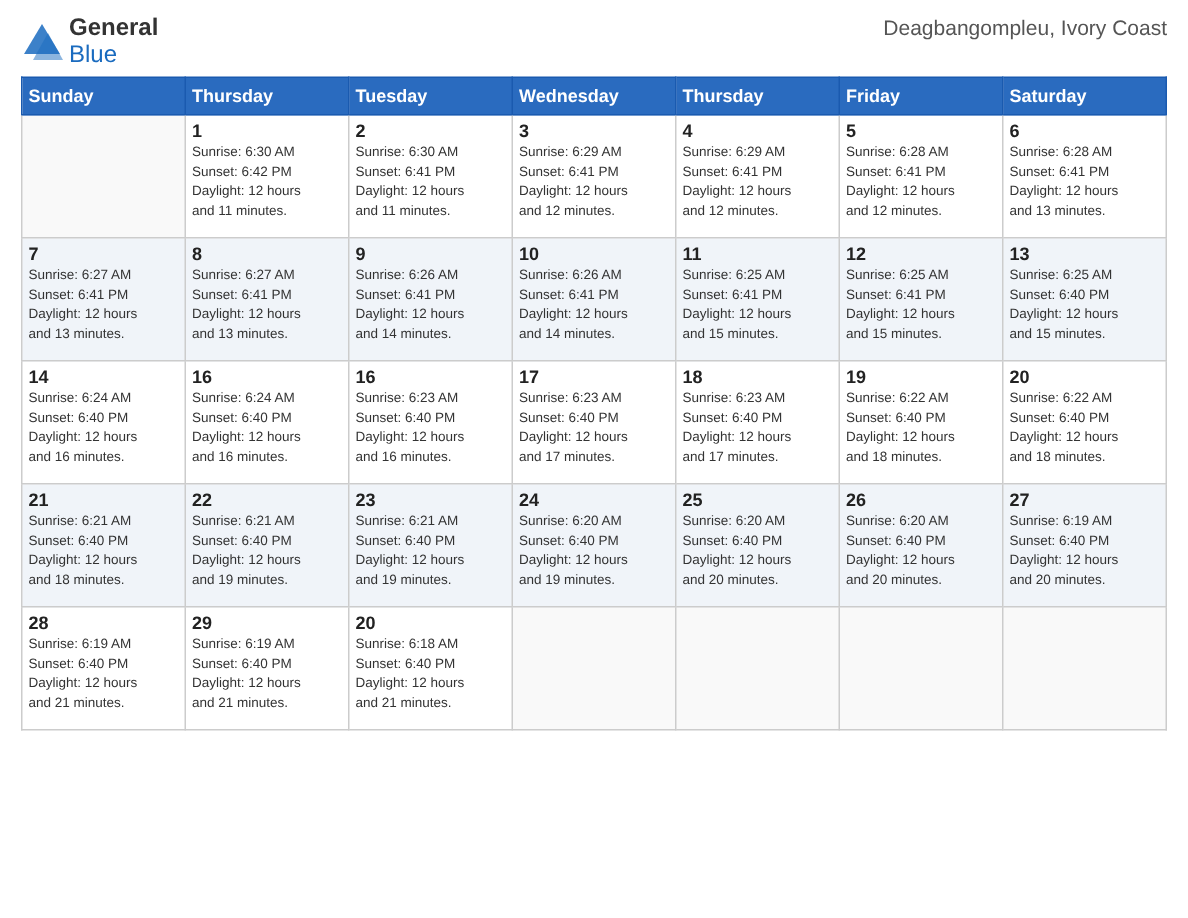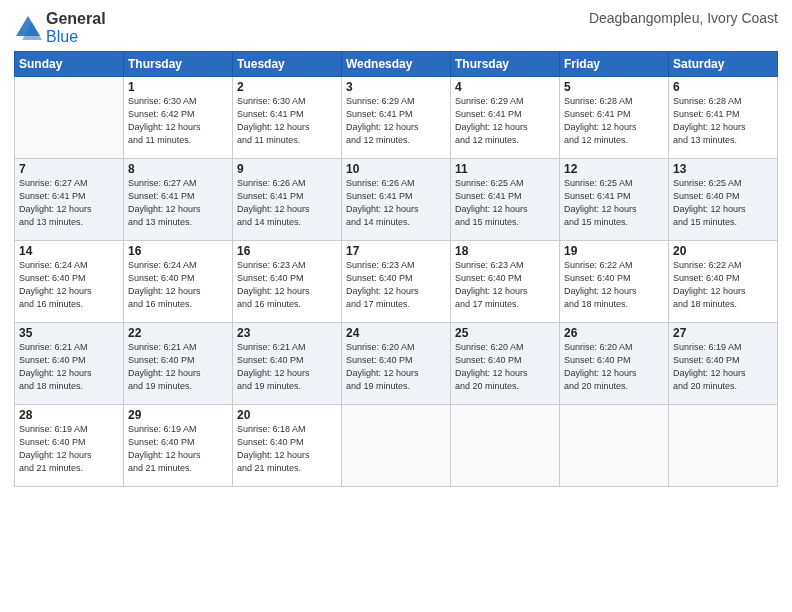--- a/index.html
+++ b/index.html
@@ -278,21 +278,21 @@
           <td>
             <span class="day-num">20</span>
             <div class="day-info" style="white-space: pre-line;">Sunrise: 6:22 AM
 Sunset: 6:40 PM
 Daylight: 12 hours
 and 18 minutes.</div>
           </td>
         </tr>
         <tr>
           <td>
-            <span class="day-num">35</span>
+            <span class="day-num">21</span>
             <div class="day-info" style="white-space: pre-line;">Sunrise: 6:21 AM
 Sunset: 6:40 PM
 Daylight: 12 hours
 and 18 minutes.</div>
           </td>
           <td>
             <span class="day-num">22</span>
             <div class="day-info" style="white-space: pre-line;">Sunrise: 6:21 AM
 Sunset: 6:40 PM
 Daylight: 12 hours

